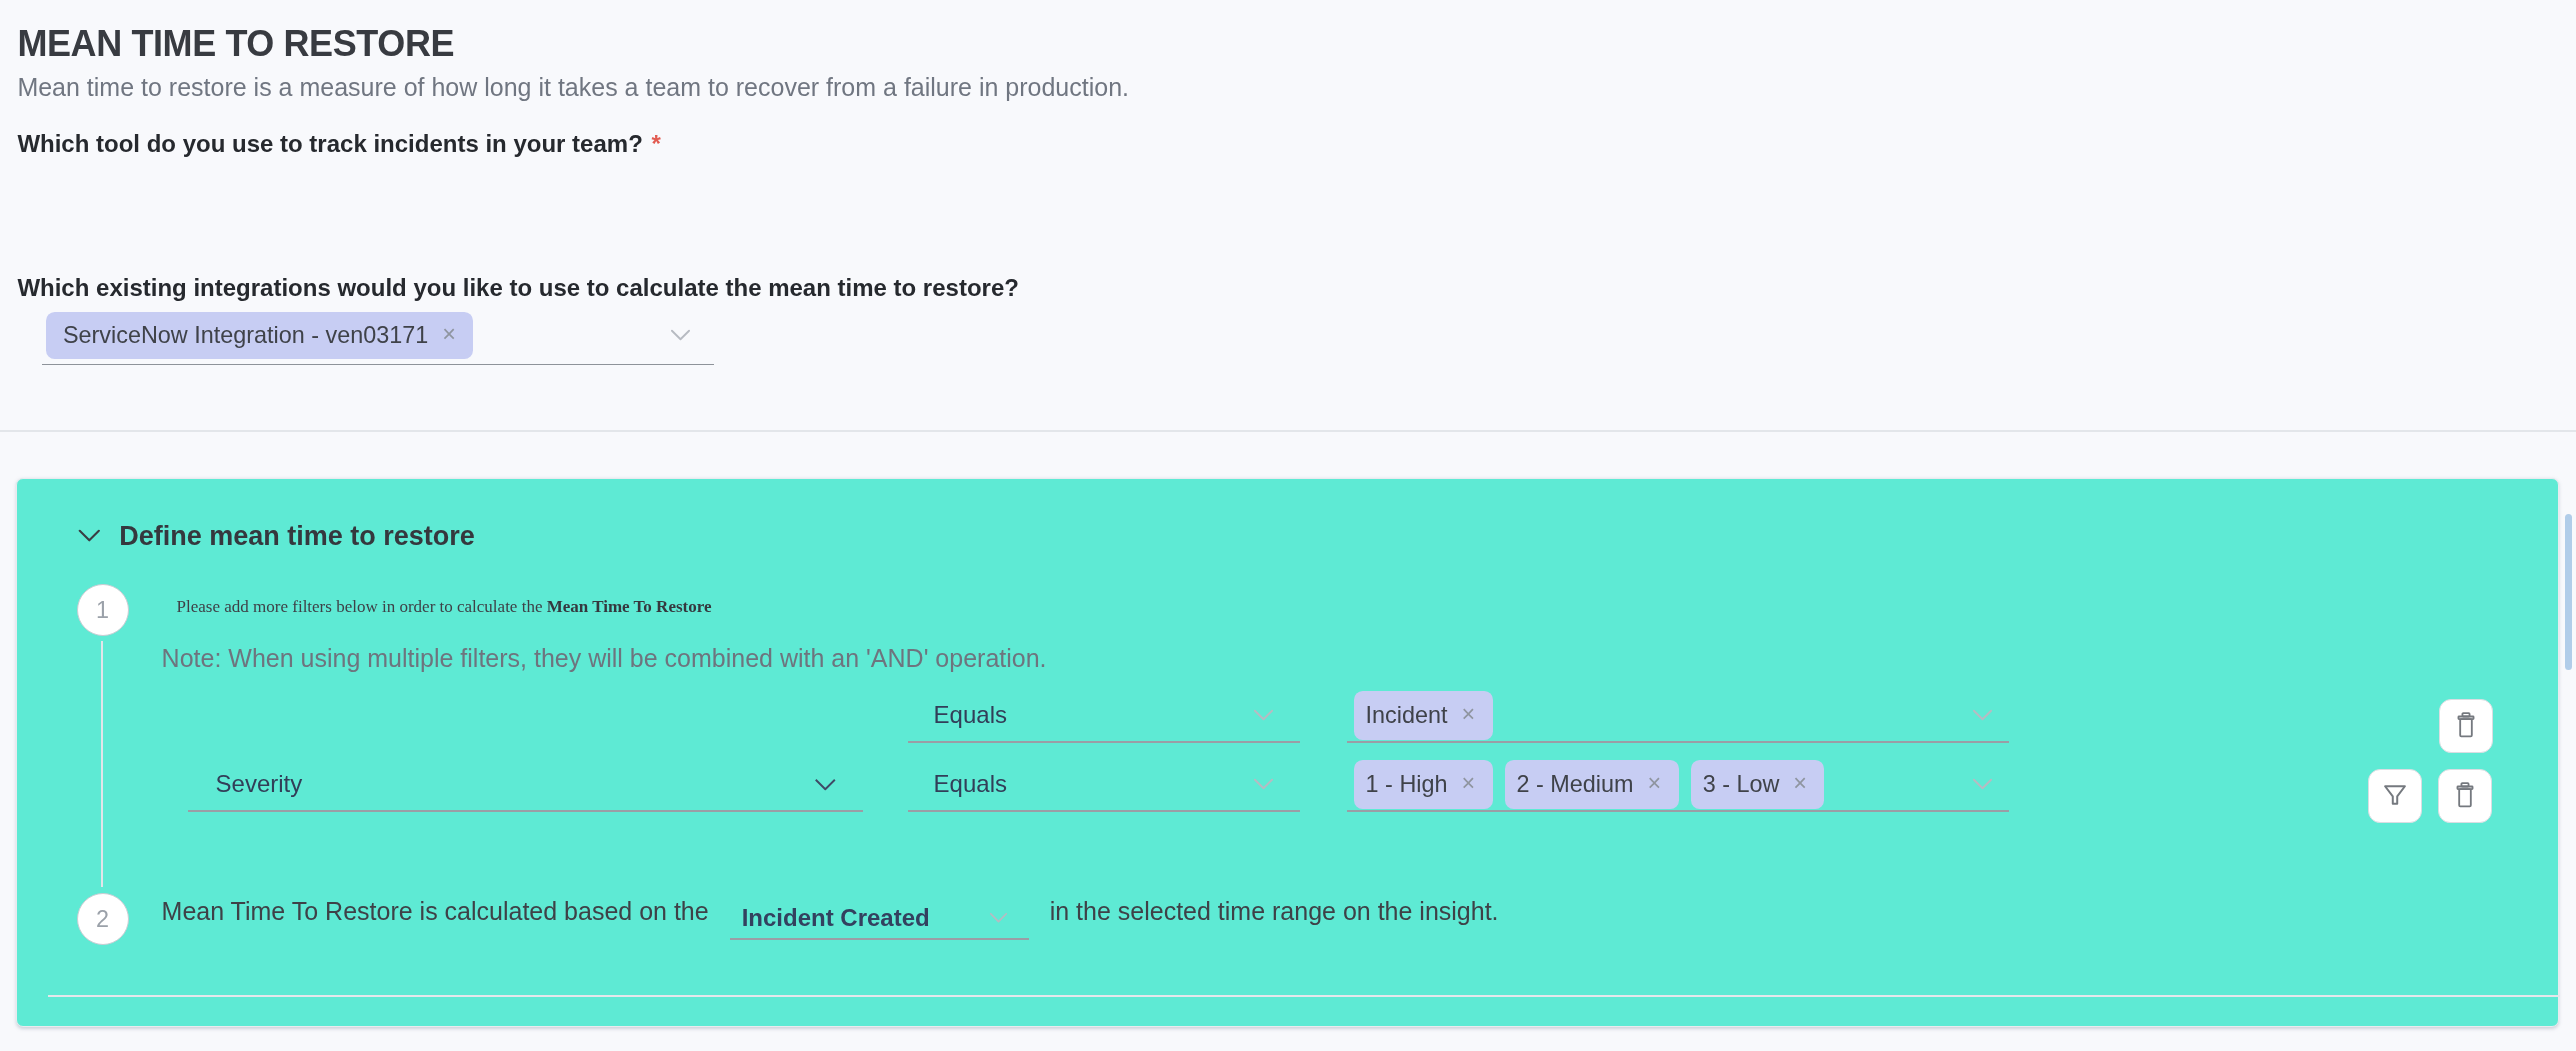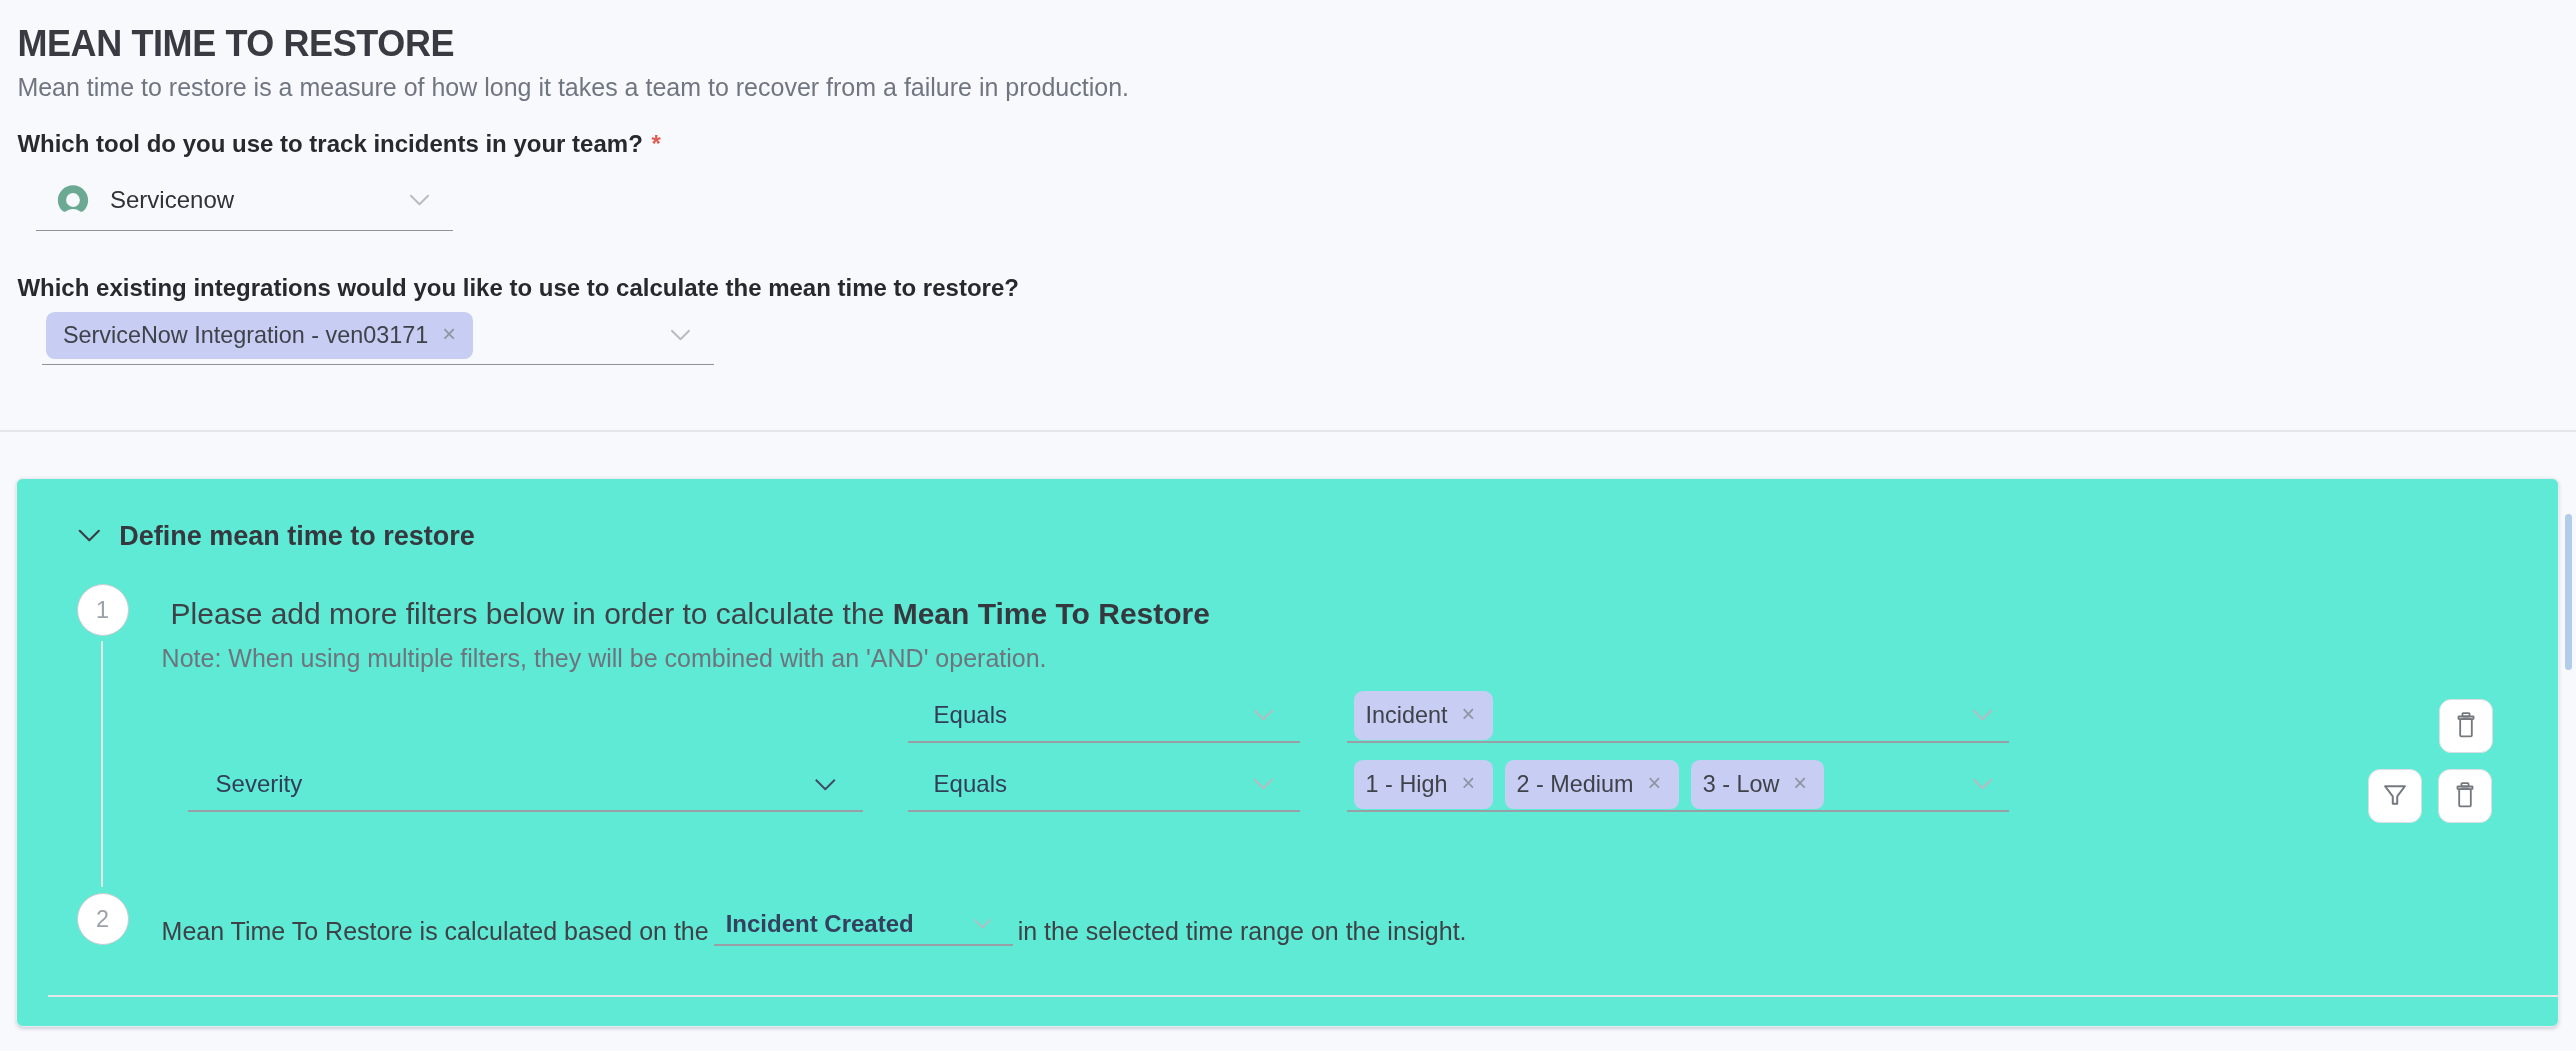--- a/index.html
+++ b/index.html
@@ -63,21 +63,21 @@
 
   .step-circle{
     position:absolute;width:52px;height:52px;border-radius:50%;
     border:1.7px solid #c9cdd3;color:#9ba1a9;font-size:23.4px;
     display:flex;align-items:center;justify-content:center;background:#fff;
   }
   .circle1{left:60px;top:105px;}
   .circle2{left:60px;top:414px;}
   .connector{position:absolute;left:84px;top:162px;width:2.6px;height:246px;background:#e2e5e9;}
 
-  .step1-text{position:absolute;left:154px;top:118px;font-size:30px;color:#3e4147;}
+  .step1-text{position:absolute;left:160px;top:118px;font-size:17px;color:#3e4147;font-family:Liberation Serif, serif;}
   .step1-text b{font-weight:700;color:#35383e;}
   .step-note{position:absolute;left:145px;top:165px;font-size:25px;color:#6e747e;}
 
   
   .f-select{
     position:absolute;display:flex;align-items:center;
     border-bottom:2.6px solid #9a9ea5;height:54px;cursor:pointer;
   }
   .row1{top:210px;}
   .row2{top:279px;}
@@ -95,21 +95,21 @@
     border:1.7px solid #dadde2;background:#fff;color:#75797f;
     display:flex;align-items:center;justify-content:center;cursor:pointer;
   }
   .trash1{left:2422px;top:220px;}
   .funnel2{left:2351px;top:290px;}
   .trash2{left:2421px;top:290px;}
 
   
   .step2-row{
     position:absolute;left:145px;top:418px;height:49px;
-    display:flex;align-items:flex-end;gap:5px;font-size:25px;color:#3e4147;
+    display:flex;align-items:flex-start;gap:21px;font-size:25px;color:#3e4147;
   }
   .inline-select{
     position:relative;display:flex;align-items:center;
     width:299px;height:43px;padding-left:12px;
     border-bottom:2.6px solid #9a9ea5;cursor:pointer;font-weight:bold;
   }
   .inline-select .value{font-size:24px;color:#33415f;}
   .inline-select .f-chev{right:21px;}
 
   .card-footer-divider{position:absolute;left:31px;top:516px;width:2512px;height:1.7px;background:#e5e7eb;}
@@ -122,33 +122,20 @@
 
 <div class="screen">
 
   <div class="page-title">MEAN TIME TO RESTORE</div>
   <div class="page-subtitle">Mean time to restore is a measure of how long it takes a team to recover from a failure in production.</div>
 
   <div class="q-label q1">
     <span>Which tool do you use to track incidents in your team?</span><span class="req">*</span>
   </div>
 
-  <div class="u-select tool-select">
-    <span class="sn-logo">
-      <svg width="36" height="36" viewBox="0 0 24 24">
-          <path fill="currentColor" d="M12 2.1C6.4 2.1 1.9 6.6 1.9 12.1c0 2.9 1.2 5.5 3.2 7.3.6.6 1.6.65 2.3.1a7.5 7.5 0 0 1 9.2 0c.7.55 1.7.5 2.3-.1a10 10 0 0 0 3.2-7.3c0-5.5-4.5-10-10.1-10zm0 14.5a4.6 4.6 0 1 1 .02-9.2A4.6 4.6 0 0 1 12 16.6z"></path>
-        </svg>
-    </span>
-    <span class="sel-text">Servicenow</span>
-    <span class="chev">
-      <svg width="21" height="12" viewBox="0 0 24 14" fill="none">
-          <path d="M2 2l10 10L22 2" stroke="currentColor" stroke-width="2.2" stroke-linecap="round" stroke-linejoin="round"></path>
-        </svg>
-    </span>
-  </div>
 
   <div class="q-label q2">Which existing integrations would you like to use to calculate the mean time to restore?</div>
 
   <div class="u-select integration-select">
     <span class="tag">
       <span>ServiceNow Integration - ven03171</span>
       <span class="x">×</span>
     </span>
     <span class="chev">
       <svg width="21" height="12" viewBox="0 0 24 14" fill="none">

